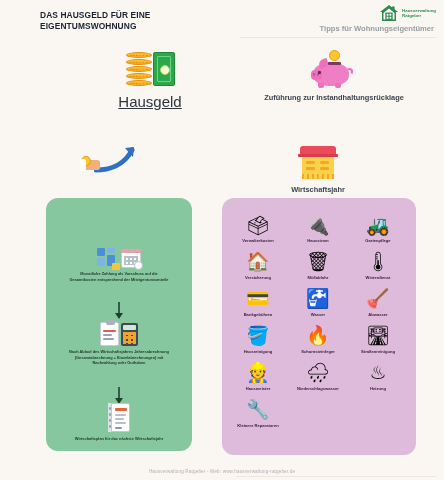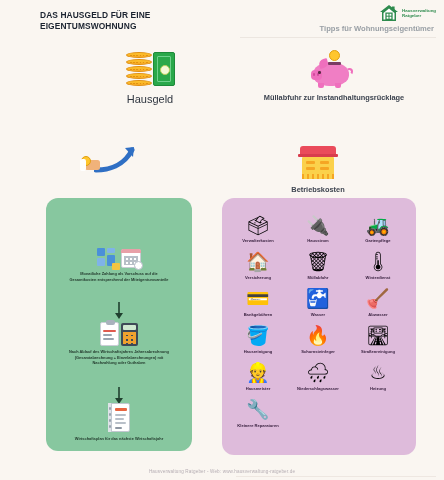--- a/index.html
+++ b/index.html
@@ -25,21 +25,21 @@
     position: absolute; right: 10px; top: 24px;
     font-size: 7.6px; color: #9aa0a6; font-weight: bold;
   }
   .hdr-rule { position: absolute; left: 240px; top: 37px; width: 196px; height: 1px; background: #ece6e0; }
 
   
   .blk { position: absolute; text-align: center; }
   .blk .cap {
     font-size: 7.4px; color: #3d4450; line-height: 1.3; font-weight: 600;
   }
-  .blk.big .cap { font-size: 11px; font-weight: 500; color: #2f3640; }
+  .blk.big .cap { font-size: 15px; font-weight: 500; color: #2f3640; text-decoration: underline; }
 
   .b-hausgeld { left: 86px; top: 52px; width: 128px; }
   .b-ruecklage { left: 250px; top: 50px; width: 168px; }
   .b-zahlung { left: 48px; top: 146px; width: 128px; }
   .b-betrieb { left: 254px; top: 146px; width: 128px; }
 
   .icon-row { display: flex; align-items: flex-end; justify-content: center; }
 
   
   .coins { display: inline-flex; flex-direction: column; gap: 1px; }
@@ -208,21 +208,21 @@
       <span class="pcoin"></span>
       <span class="tail"></span>
       <span class="body"></span>
       <span class="ear"></span>
       <span class="snout"></span>
       <span class="eye"></span>
       <span class="slot"></span>
       <span class="leg l1"></span>
         <span class="leg l2"></span>
     </div>
-    <div class="cap" style="margin-top:5px">Müllabfuhr zur Instandhaltungsrücklage</div>
+    <div class="cap" style="margin-top:5px">Zuführung zur Instandhaltungsrücklage</div>
   </div>
 
   <div class="blk b-zahlung">
     <div class="handarrow">
       <svg width="48" height="32" viewBox="0 0 48 32">
         <path d="M2 24 C14 24 30 20 38 4" stroke="#2f6fc4" stroke-width="5" fill="none" stroke-linecap="round"></path>
         <path d="M31 2 L40 1 L39 11 Z" fill="#2f6fc4"></path>
       </svg>
       <span class="hand"></span>
       <span class="hcoin"></span>
@@ -233,21 +233,21 @@
   <div class="blk b-betrieb">
     <div class="bldg">
       <span class="roof"></span>
       <span class="face"></span>
       <span class="win w1"></span>
         <span class="win w2"></span>
       <span class="win w3"></span>
         <span class="win w4"></span>
       <span class="fence"></span>
     </div>
-    <div class="cap" style="margin-top:5px">Betriebskosten</div>
+    <div class="cap" style="margin-top:5px">Wirtschaftsjahr</div>
   </div>
 
   <div class="panel panel-green">
 
     <div class="flow-step" style="position:absolute;left:0;top:44px;">
       <div class="ico-monthly">
         <span class="blocks">
           <i></i>
             <i></i>
             <i></i>

